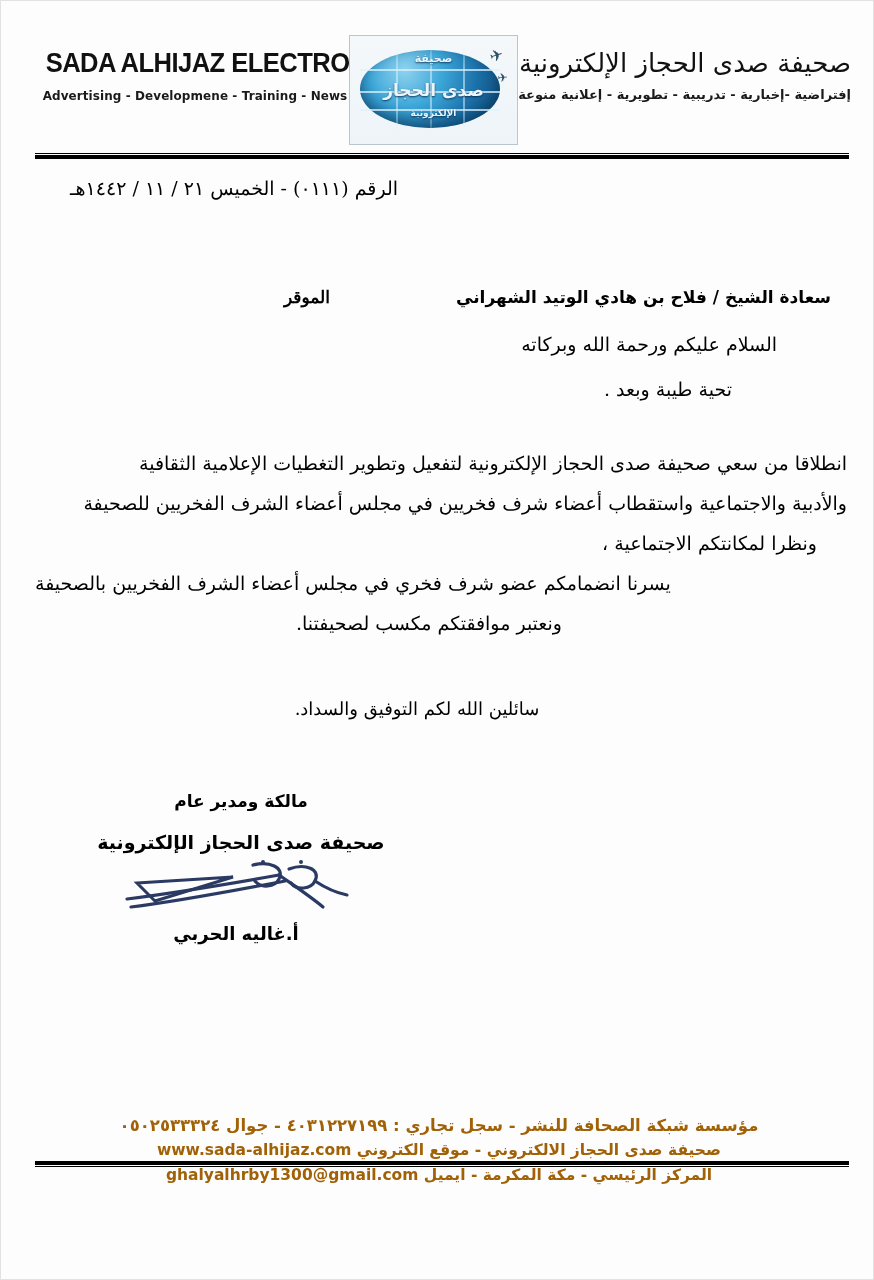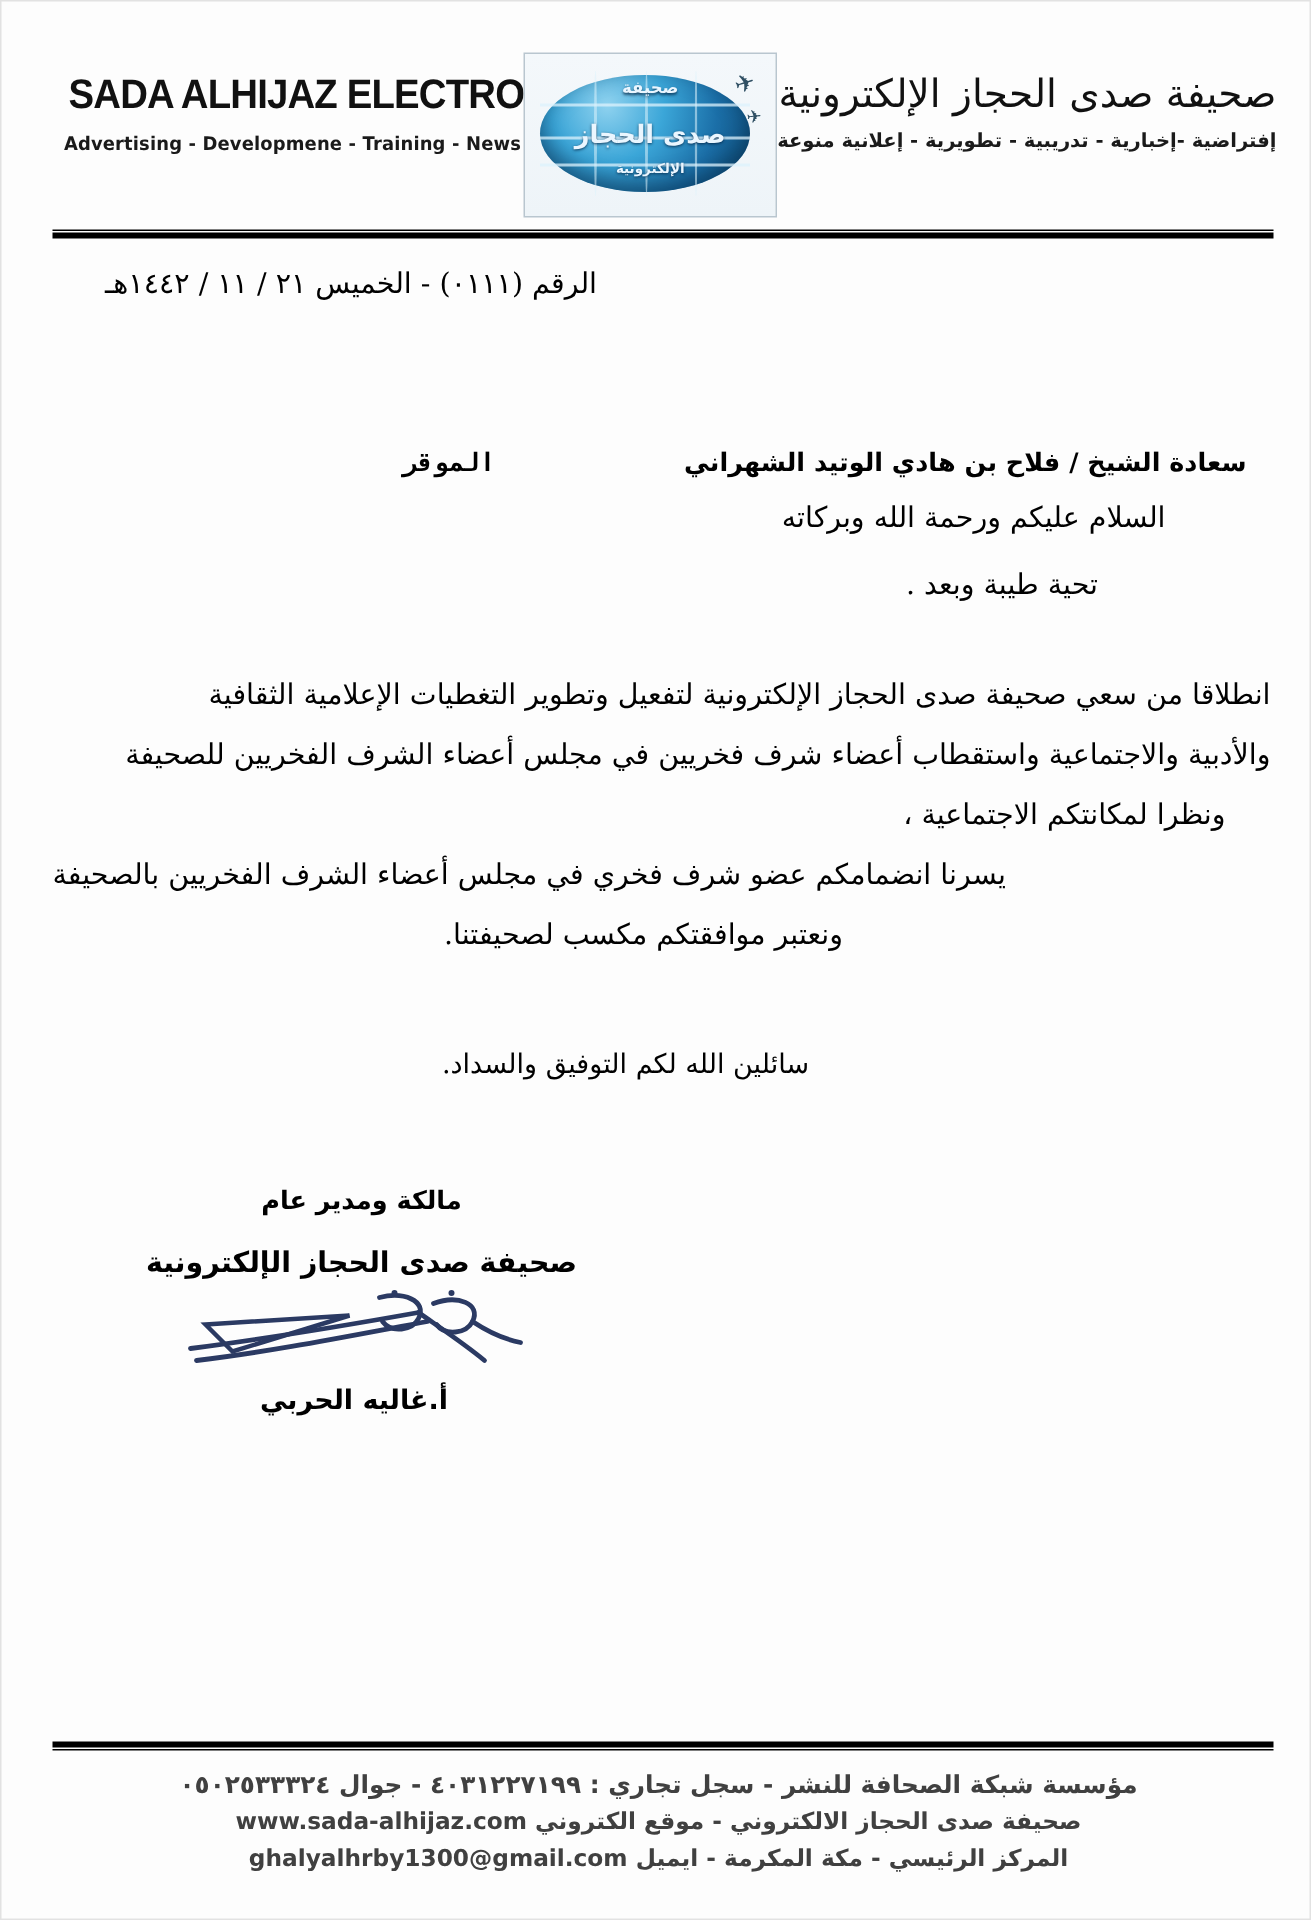--- a/index.html
+++ b/index.html
@@ -195,26 +195,25 @@
   }
   .addressee-name {
     font-family: "DejaVu Sans", sans-serif;
     font-size: 17px;
     font-weight: bold;
     white-space: nowrap;
     margin-right: 16px;
     text-align: right;
   }
   .addressee-honorific {
-    font-family: Liberation Mono, monospace;
+    font-family: Liberation Sans, sans-serif;
     font-size: 17px;
     font-weight: bold;
     white-space: nowrap;
     margin-right: 126px;
-    margin-top: 12px;
   }
 
   .greeting {
     position: absolute;
     direction: rtl;
     text-align: center;
     font-family: "DejaVu Serif", serif;
     font-size: 19px;
     white-space: nowrap;
   }
@@ -283,28 +282,28 @@
   }
   .signature-block .signer {
     margin-top: 2px;
     font-size: 18px;
     padding-right: 10px;
   }
 
   
   .footer {
     position: absolute;
-    top: 1176px;
+    top: 1112px;
     left: 28px;
     right: 24px;
     direction: rtl;
     text-align: center;
     font-family: "DejaVu Sans", sans-serif;
     font-weight: bold;
-    color: #404040;
+    color: #a16207;
   }
   .footer .fl {
     white-space: nowrap;
     line-height: 25px;
   }
   .footer .f1 { font-size: 16.5px; }
   .footer .f2 { font-size: 15.5px; }
   .footer .f3 { font-size: 15.5px; }
   .footer .ltr {
     direction: ltr;

